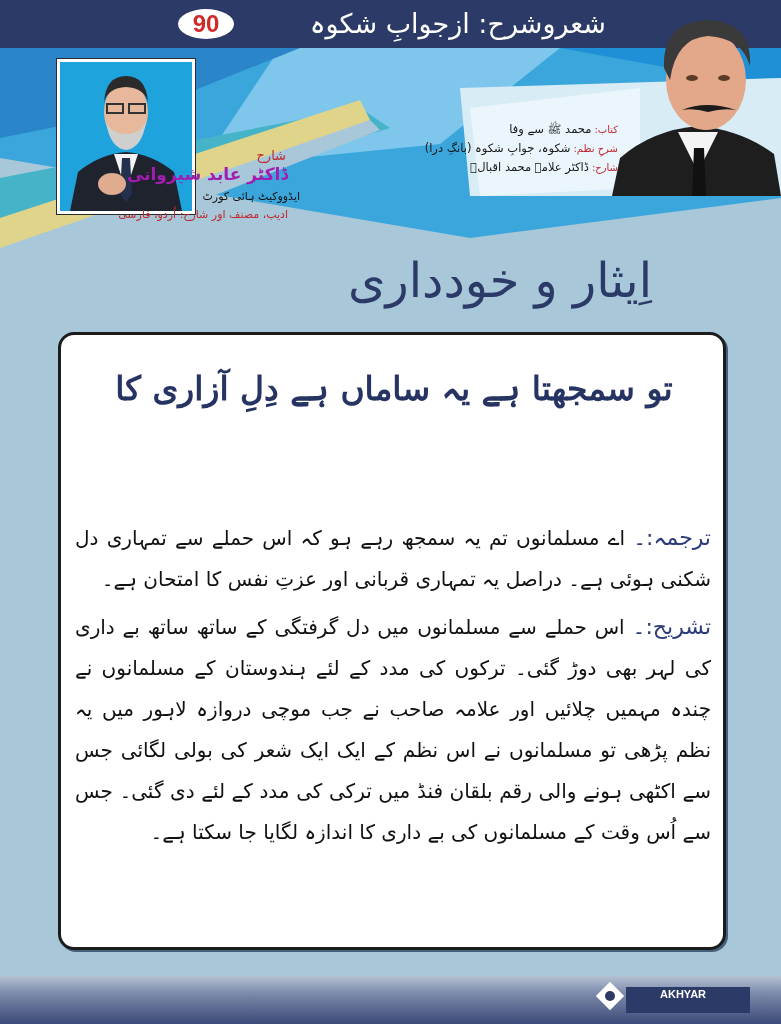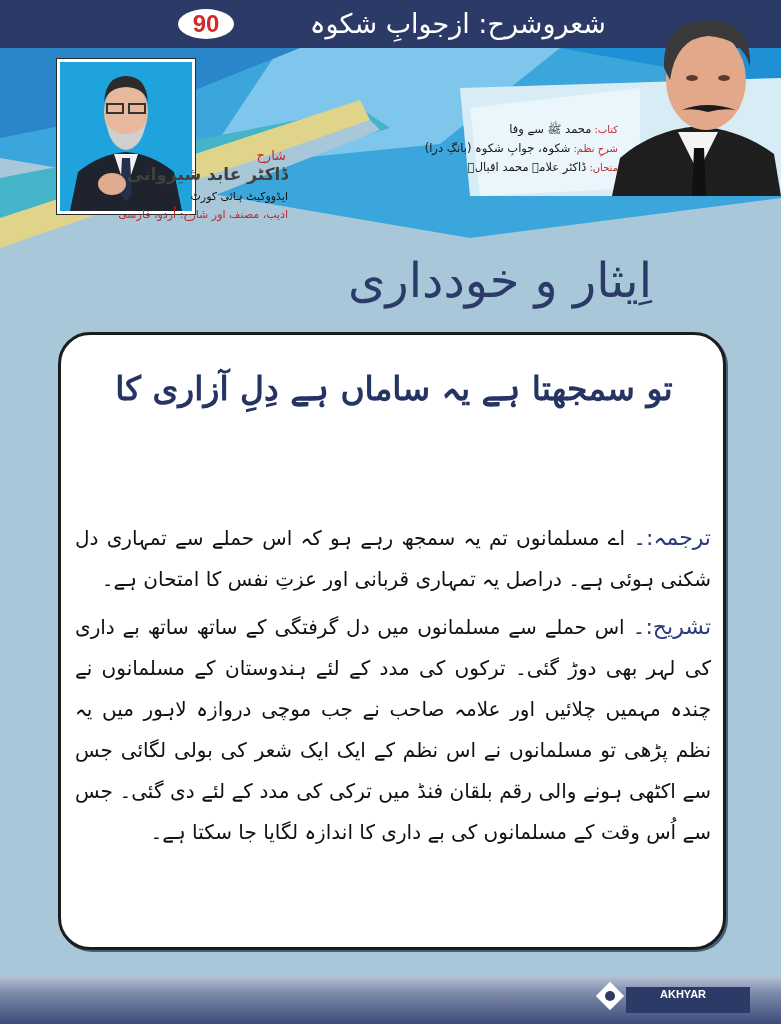--- a/index.html
+++ b/index.html
@@ -36,43 +36,43 @@
   .author-photo .bg { position:absolute; inset:0; background:#1fa3dc; overflow:hidden; }
   .poet-photo {
     position:absolute; left:612px; top:8px; width:169px; height:188px; overflow:hidden;
   }
   .shareh-label {
     position:absolute; left:200px; top:148px; width:86px; text-align:right;
     color:#c0282d; font-size:13px; direction:rtl;
   }
   .shareh-name {
     position:absolute; left:196px; top:164px; width:92px; text-align:right;
-    color:#404040; font-size:17px; font-weight:bold; direction:rtl; white-space:nowrap;
+    color:#a21caf; font-size:17px; font-weight:bold; direction:rtl; white-space:nowrap;
   }
   .shareh-title1 {
-    position:absolute; left:196px; top:190px; width:92px; text-align:right;
+    position:absolute; left:208px; top:190px; width:92px; text-align:right;
     color:#111; font-size:11px; direction:rtl; white-space:nowrap;
   }
   .shareh-title2 {
     position:absolute; left:130px; top:208px; width:158px; text-align:right;
     color:#c0282d; font-size:11px; direction:rtl; white-space:nowrap;
   }
   .book-info {
     position:absolute; left:400px; top:120px; width:218px; direction:rtl;
     font-size:11.5px; line-height:19px; color:#1a1a1a; text-align:right;
   }
   .book-info .k { color:#c0282d; font-size:10px; margin-left:3px; }
   .heading {
     position:absolute; left:340px; top:250px; width:320px; text-align:center;
     color:#2b3a66; font-size:48px; line-height:60px; direction:rtl;
     font-family:"DejaVu Serif", serif;
   }
   .card {
     position:absolute; left:58px; top:332px; width:668px; height:618px;
-    background:#ffffff; border:3px solid #1c1c1c; border-radius:32px;
+    background:#ffffff; border:3px solid #1c1c1c; border-radius:16px;
     box-sizing:border-box; box-shadow:2px 2px 0 #45607a;
   }
   .couplet {
     position:absolute; left:20px; top:28px; width:626px; direction:rtl;
     text-align:center; color:#263463; font-size:33px; line-height:52px;
     font-family:"DejaVu Serif", serif; font-weight:bold;
   }
   .body-text {
     position:absolute; left:14px; top:182px; width:636px; direction:rtl;
     text-align:justify; text-align-last:right;
@@ -151,21 +151,21 @@
 <div class="shareh-title2">ادیب، مصنف اور شارح: اُردو، فارسی</div>
 
 <div class="book-info">
   <div>
     <span class="k">کتاب:</span><span>محمد ﷺ سے وفا</span>
   </div>
   <div>
     <span class="k">شرحِ نظم:</span><span>شکوہ، جوابِ شکوہ (بانگِ درا)</span>
   </div>
   <div>
-    <span class="k">متحاں:</span><span>ڈاکٹر علامہ محمد اقبالؒ</span>
+    <span class="k">شارح:</span><span>ڈاکٹر علامہ محمد اقبالؒ</span>
   </div>
 </div>
 
 <div class="poet-photo">
   <svg width="169" height="188" viewBox="0 0 169 188">
     <rect width="169" height="188" fill="none"></rect>
     <path d="M0,188 L8,150 Q40,122 86,118 Q130,122 162,146 L169,188 Z" fill="#1e1e1e"></path>
     <path d="M66,124 L86,164 L106,124 Z" fill="#f4f4f4"></path>
     <path d="M82,140 L92,140 L94,188 L80,188 Z" fill="#111"></path>
     <ellipse cx="94" cy="72" rx="40" ry="50" fill="#e3a889"></ellipse>

